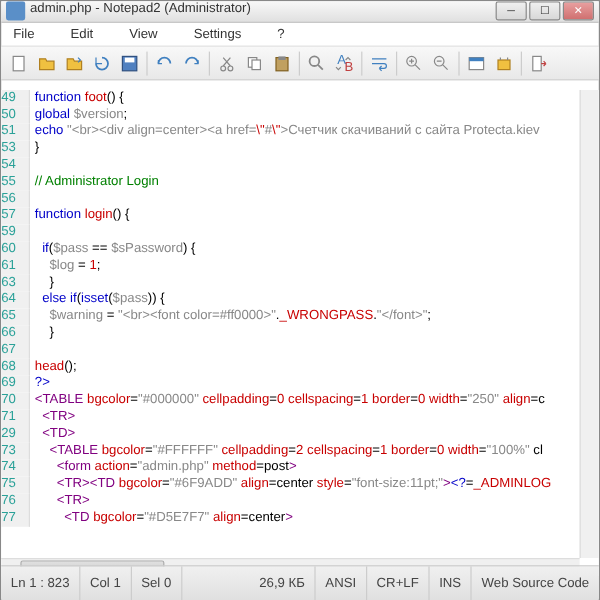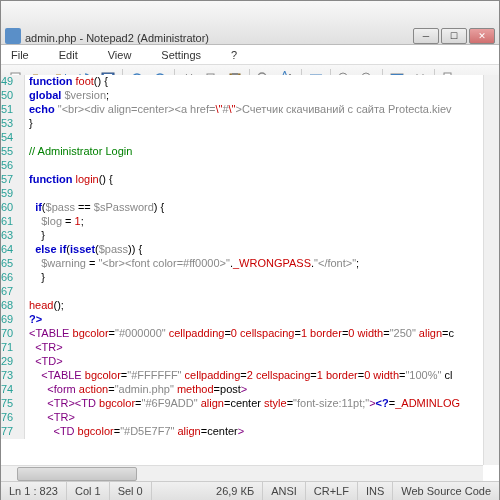--- a/index.html
+++ b/index.html
@@ -1,41 +1,41 @@
 <!DOCTYPE html>
 <html><head>
 <meta charset="utf-8">
 <style>
 *{margin:0;padding:0;box-sizing:border-box;font-family:"Segoe UI",Tahoma,sans-serif;font-size:11px}
 body{background:#fff;width:500px;height:500px;overflow:hidden;border:1px solid #888}
-.titlebar{height:44px;background:linear-gradient(#f8f8f8,#e0e0e0);display:flex;align-items:flex-end;padding:0 4px;border-bottom:1px solid #bbb}
+.titlebar{height:18px;background:linear-gradient(#f8f8f8,#e0e0e0);display:flex;align-items:flex-start;padding:0 4px;border-bottom:1px solid #bbb}
 .titlebar .icon{width:16px;height:16px;background:#5a8fc8;border-radius:2px;margin-right:4px}
 .titlebar .title{flex:1;color:#333}
 .winbtns{display:flex;gap:2px}
 .winbtn{width:26px;height:16px;border:1px solid #888;background:linear-gradient(#f0f0f0,#d8d8d8);border-radius:2px;display:flex;align-items:center;justify-content:center;font-size:9px;color:#333}
 .winbtn.close{background:linear-gradient(#e8a0a0,#d07070);color:#fff}
 .menubar{height:20px;display:flex;align-items:center;padding:0 4px;gap:18px;border-bottom:1px solid #ddd}
 .menuitem{padding:2px 6px;color:#333;cursor:default}
 .toolbar{height:28px;display:flex;align-items:center;padding:2px 4px;gap:1px;background:linear-gradient(#f8f8f8,#e8e8e8);border-bottom:1px solid #ccc}
 .tbtn{width:22px;height:22px;display:flex;align-items:center;justify-content:center;border-radius:2px}
 .tbtn svg{width:16px;height:16px}
 .tsep{width:1px;height:20px;background:#ccc;margin:0 2px}
 .editor{position:absolute;top:75px;bottom:20px;left:1px;right:1px;overflow:hidden;font-family:Consolas,monospace;font-size:11px;background:#fff}
 .lines{position:absolute;top:0;left:0;right:0}
 .line{display:flex;height:14px;white-space:pre}
 .gutter{width:24px;text-align:right;padding-right:21px;color:#2aa198;background:#f0f0f0;border-right:1px solid #ddd;flex-shrink:0}
 .code{padding-left:4px;flex:1;overflow:hidden}
-.kw{color:#0000c8;font-weight:bold}
+.kw{color:#0000c8;font-weight:normal}
 .var{color:#888}
 .str{color:#888}
 .num{color:#c80000}
 .com{color:#008000}
 .fn{color:#c80000}
 .tag{color:#800080}
-.statusbar{position:absolute;bottom:0;left:1px;right:1px;height:19px;background:linear-gradient(#f0f0f0,#e0e0e0);border-top:1px solid #ccc;display:flex;align-items:center;font-size:10px;color:#444}
+.statusbar{position:absolute;bottom:0;left:1px;right:1px;height:29px;background:linear-gradient(#f0f0f0,#e0e0e0);border-top:1px solid #ccc;display:flex;align-items:center;font-size:10px;color:#444}
 .statusbar span{padding:0 8px;border-right:1px solid #ccc;height:100%;display:flex;align-items:center}
 .hscroll{position:absolute;bottom:19px;left:1px;right:17px;height:16px;background:#f0f0f0;border-top:1px solid #ddd}
 .hscroll .thumb{position:absolute;left:16px;width:120px;height:14px;top:1px;background:linear-gradient(#e0e0e0,#c8c8c8);border:1px solid #aaa;border-radius:2px}
 .vscroll{position:absolute;top:75px;bottom:35px;right:1px;width:16px;background:#f0f0f0;border-left:1px solid #ddd}
 </style>
 </head>
 <body>
 
 <div class="titlebar">
   <div class="icon"></div>

